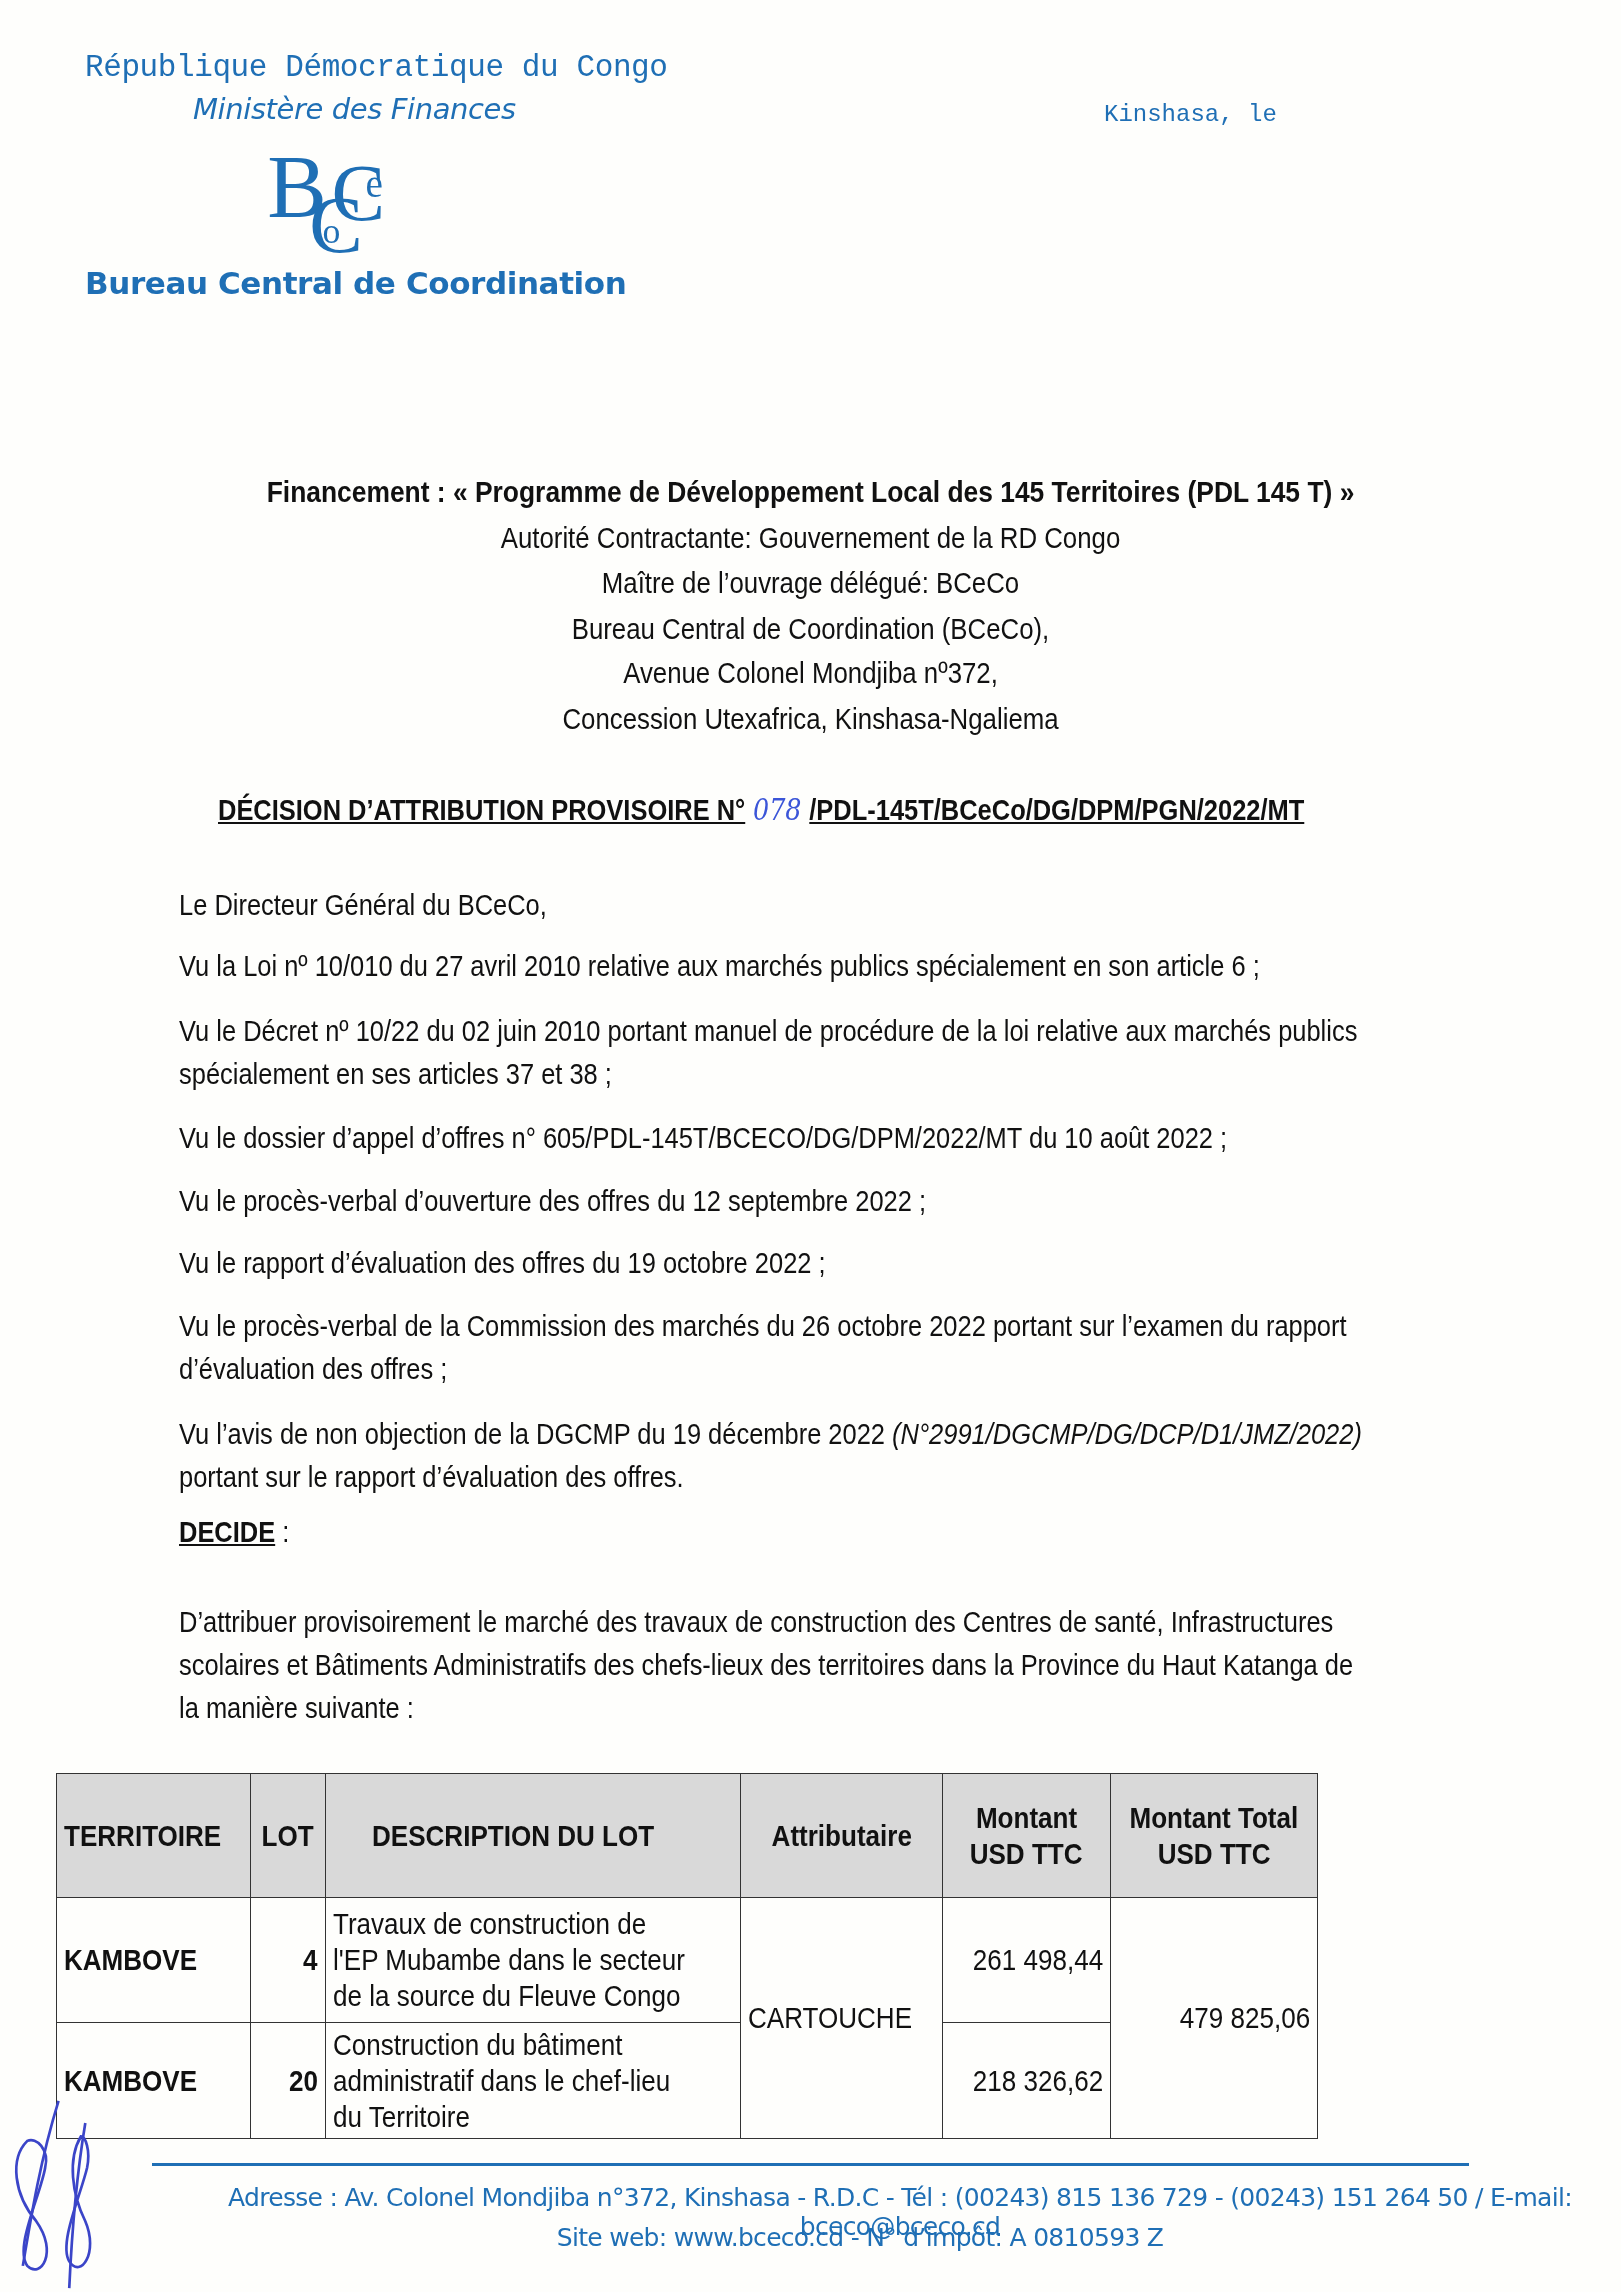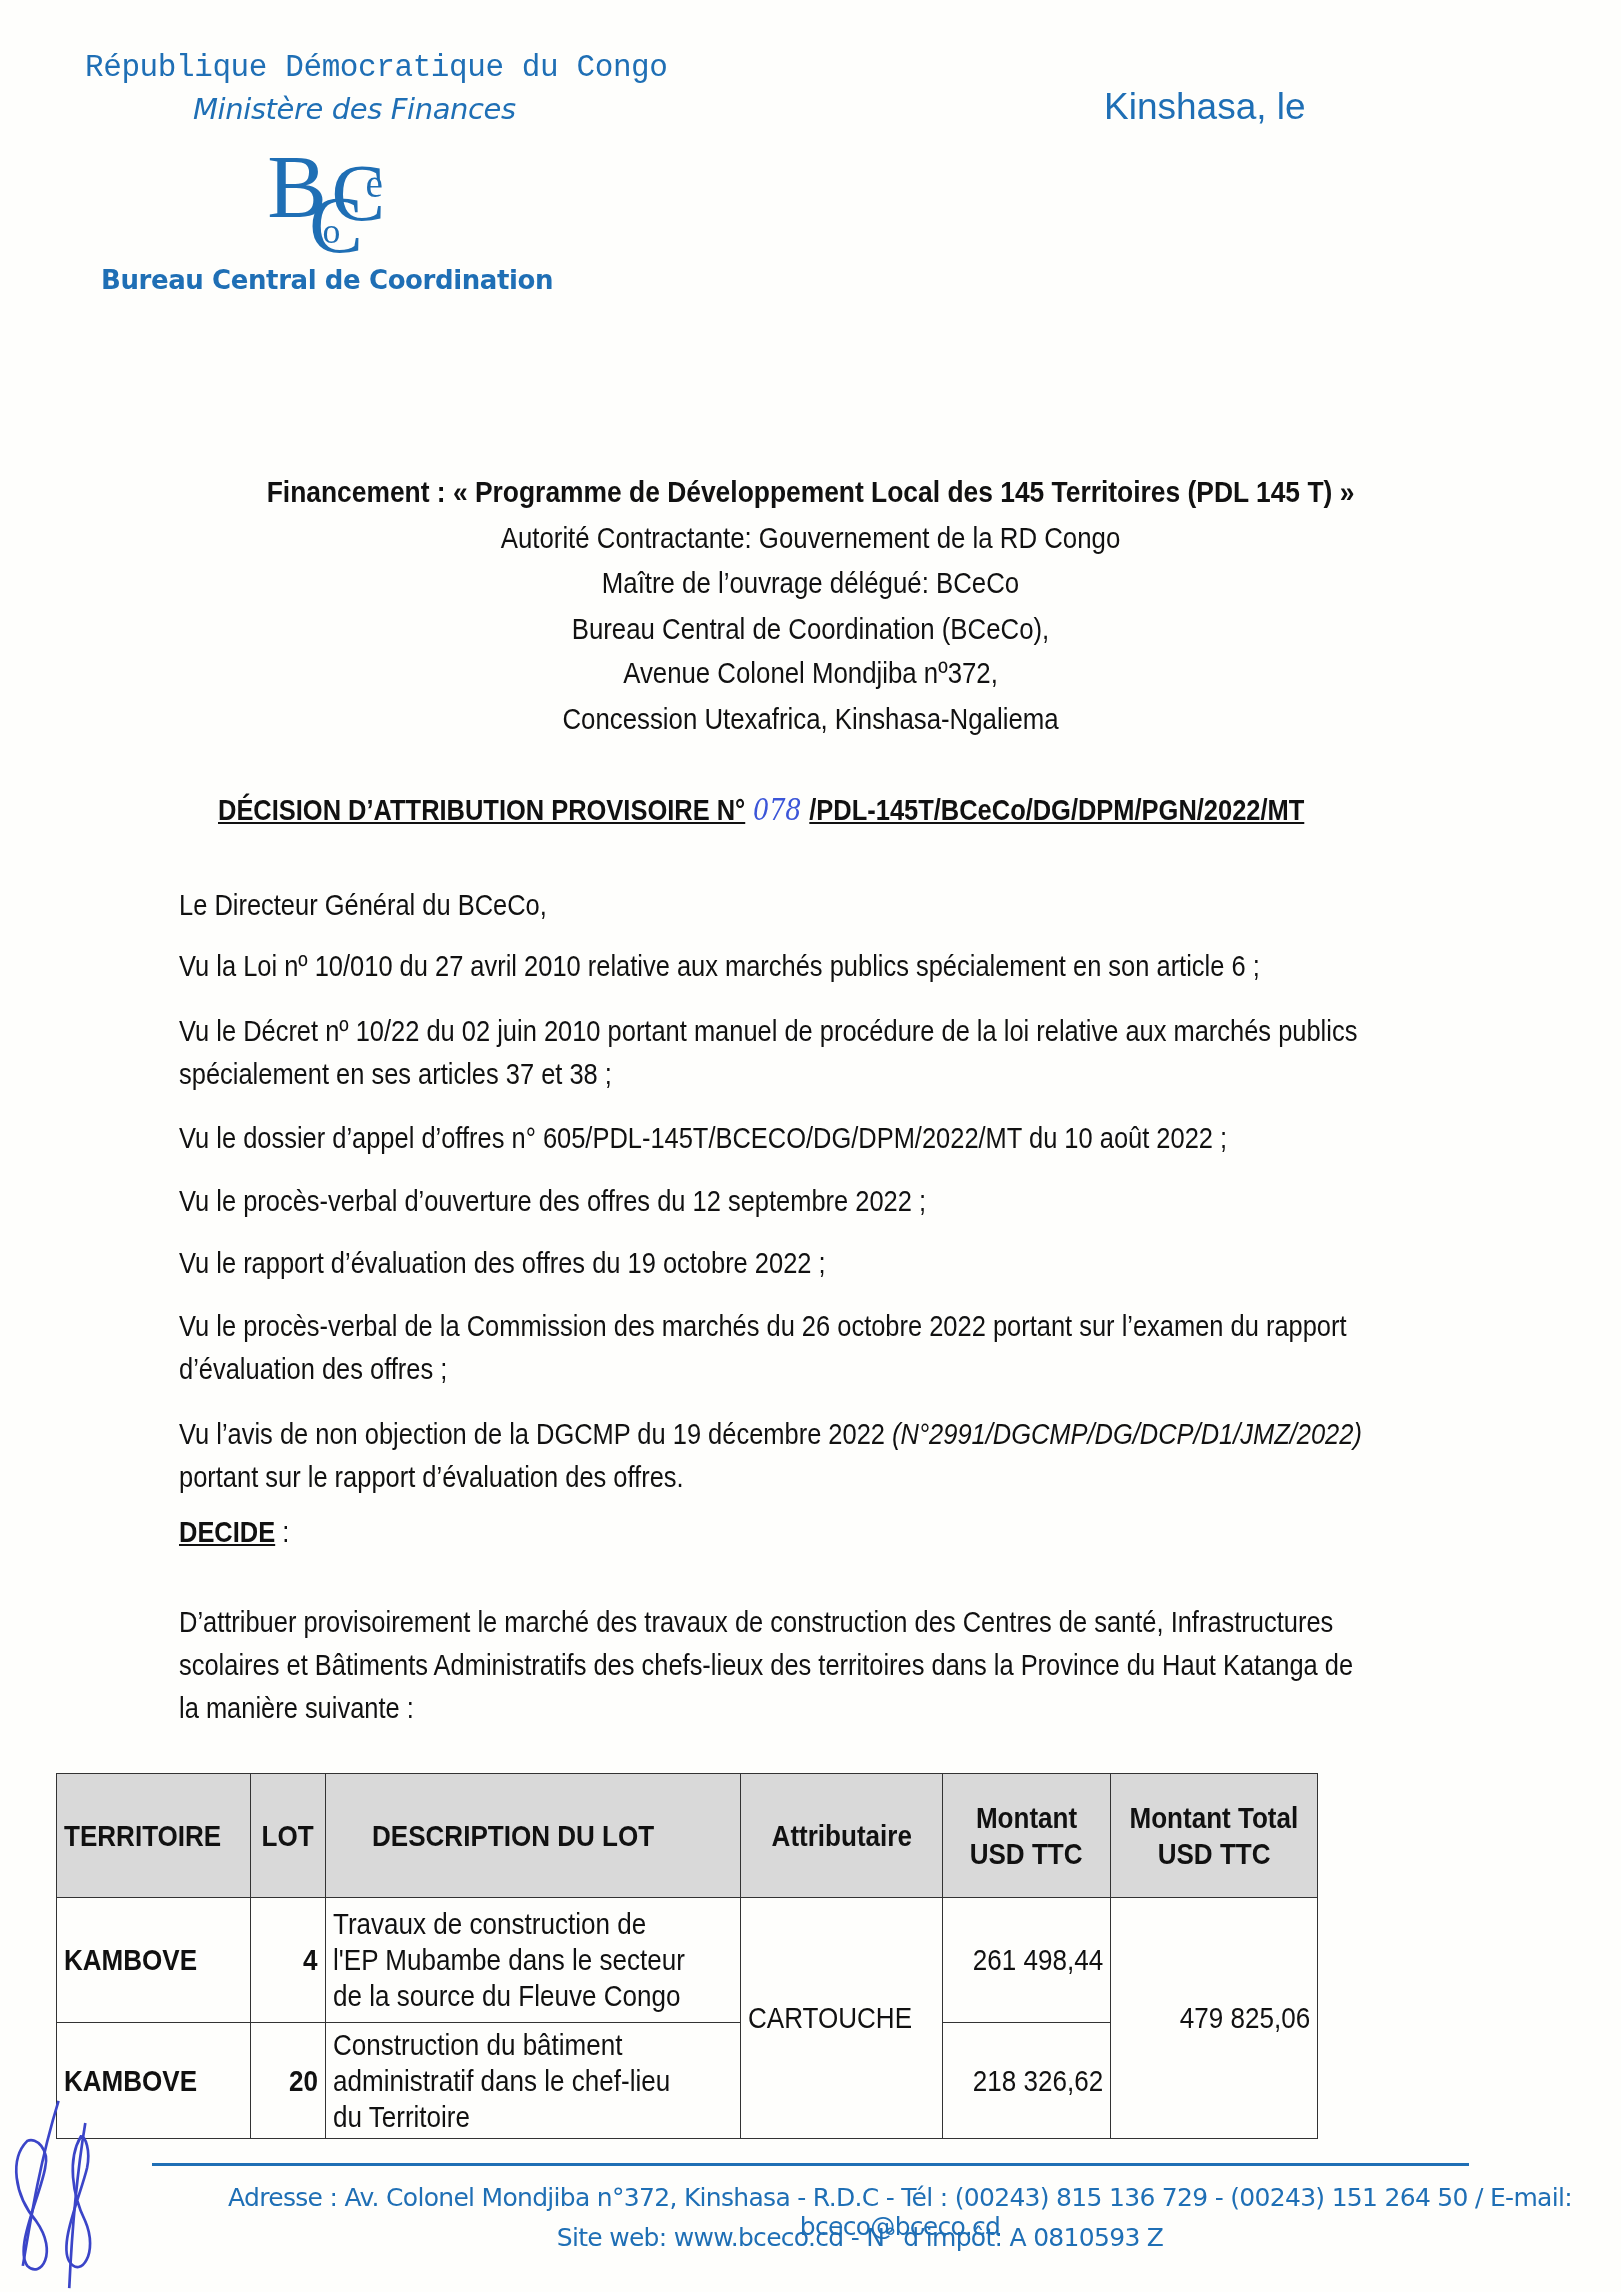--- a/index.html
+++ b/index.html
@@ -2,22 +2,22 @@
 <html style="font-size:14.3px"><head>
 <meta charset="utf-8">
 <style>
   html, body { margin:0; padding:0; }
   body { width:1621px; height:2293px; background:#fefefc; position:relative; overflow:hidden;
          font-family:"Liberation Sans", sans-serif; color:#111; }
   .abs { position:absolute; }
   .blue { color:#1f6fb5; }
   .hdr-rep { left:85px; top:50px; font-size:31px; font-family:Liberation Mono, monospace; letter-spacing:-0.4px; }
   .hdr-min { left:193px; top:92px; font-size:29px; font-style:italic; font-family:"DejaVu Sans", sans-serif; letter-spacing:-0.4px; }
-  .hdr-bur { left:85px; top:265px; font-size:26px; font-weight:bold; font-family:"DejaVu Sans", sans-serif; letter-spacing:-0.4px;margin-left:16px; }
-  .hdr-kin { left:1104px; top:86px; font-size:37px; font-family:Liberation Sans, sans-serif; }
+  .hdr-bur { left:85px; top:265px; font-size:31px; font-weight:bold; font-family:"DejaVu Sans", sans-serif; letter-spacing:-0.4px; }
+  .hdr-kin { left:1104px; top:101px; font-size:24px; font-family:Liberation Mono, monospace; }
   .logo { left:260px; top:134px; width:143px; height:125px; }
   .center-block { left:0; width:1621px; text-align:center; }
   .fin { top:475px; font-size:30px; font-weight:bold; transform:scaleX(0.88); transform-origin:center; }
   .line { font-size:30px; transform:scaleX(0.86); transform-origin:center; }
   .dec-title { left:218px; top:793px; font-size:29.6px; font-weight:bold; text-decoration:underline;
                transform:scaleX(0.86); transform-origin:left; white-space:nowrap; }
   .dec-title .hand { color:#3b55d8; font-style:italic; font-weight:normal; font-family:"DejaVu Serif", serif; margin:0 9px; text-decoration:none; display:inline-block; }
   .para { position:absolute; left:179px; font-size:29.6px; line-height:45px; white-space:nowrap; transform:scaleX(0.86); transform-origin:left; }
   .decide { font-weight:bold; text-decoration:underline; }
   table.lots { position:absolute; left:56px; top:1773px; width:1249px; border-collapse:collapse; font-size:29.6px; }

